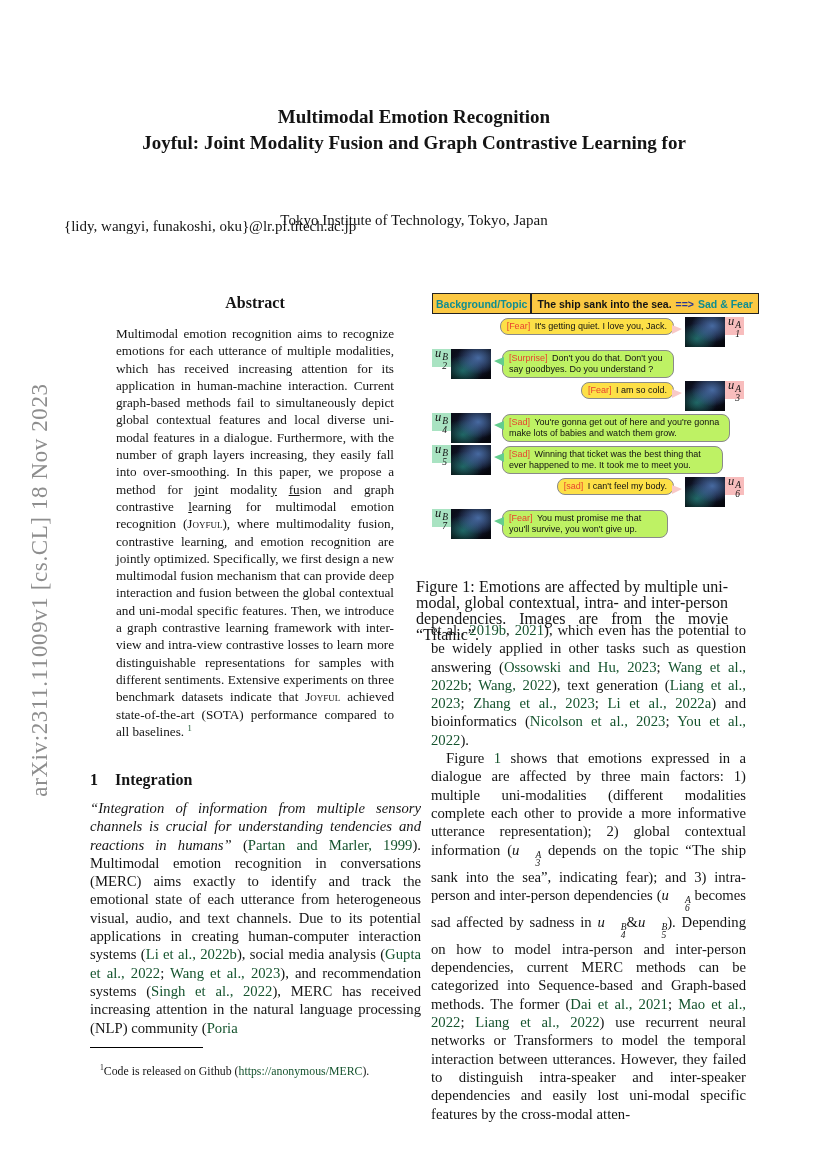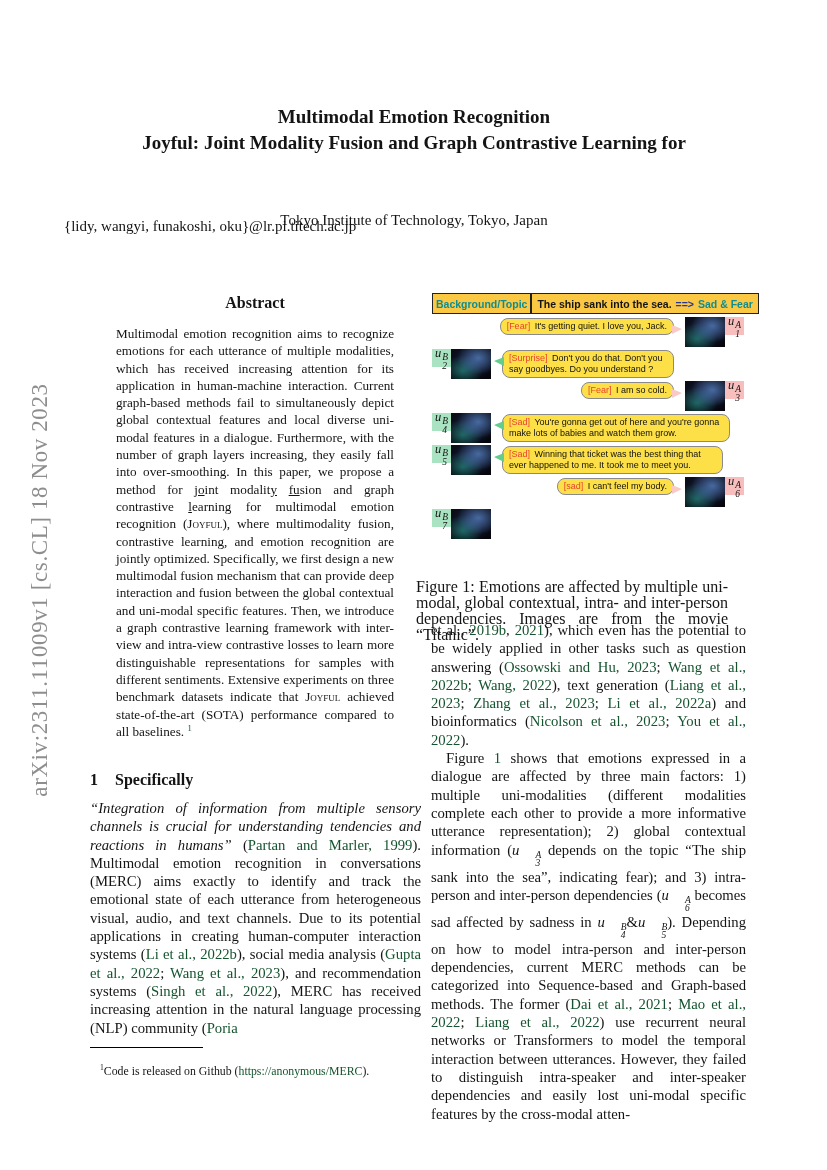--- a/index.html
+++ b/index.html
@@ -59,21 +59,21 @@
   .chip { flex:0 0 auto; font-family:"Liberation Serif", serif; font-style:italic;
           font-size:12.5px; padding:0 3px; height:18px; display:flex; align-items:center; }
   .chip.A { background:#f8bdbd; }
   .chip.B { background:#a9e3c2; }
   .stack { display:inline-flex; flex-direction:column; font-size:8.5px; line-height:7.5px;
            margin-left:1px; }
   .bubble { position:relative; border:1px solid #8a8a8a; border-radius:8px;
             padding:2px 6px; font-size:9px; line-height:11px; margin:1px 11px 0 11px;
             color:#111; }
   .row.right .bubble { background:#fde047; }
-  .row.left  .bubble { background:#fde047; }
+  .row.left  .bubble { background:#bef264; }
   .row.left .bubble::before { content:""; position:absolute; left:-9px; top:6px; width:0; height:0;
             border-top:4px solid transparent; border-bottom:5px solid transparent;
             border-right:10px solid #63cd8e; }
   .row.right .bubble::after { content:""; position:absolute; right:-9px; top:6px; width:0; height:0;
             border-top:4px solid transparent; border-bottom:5px solid transparent;
             border-left:10px solid #f8c9c7; }
   .row:nth-child(2) .bubble { max-width:158px; }
   .row:nth-child(4) .bubble { max-width:214px; }
   .row:nth-child(5) .bubble { max-width:207px; }
   .row:nth-child(7) .bubble { max-width:152px; }
@@ -109,21 +109,21 @@
   <div class="affil">Tokyo Institute of Technology, Tokyo, Japan</div>
   <div class="email">{lidy, wangyi, funakoshi, oku}@lr.pi.titech.ac.jp</div>
 
   <div class="abs-block">
     <div class="abs-head">Abstract</div>
     <div class="abs-body"><span>Multimodal emotion recognition aims to recognize emotions for each utterance of multiple modalities, which has received increasing attention for its application in human-machine interaction. Current graph-based methods fail to simultaneously depict global contextual features and local diverse uni-modal features in a dialogue. Furthermore, with the number of graph layers increasing, they easily fall into over-smoothing. In this paper, we propose a method for </span><span class="u2">jo</span><span>int modalit</span><span class="u2">y</span><span> </span><span class="u2">fu</span><span>sion and graph contrastive </span><span class="u2">l</span><span>earning for multimodal emotion recognition (</span><span class="sc">Joyful</span><span>), where multimodality fusion, contrastive learning, and emotion recognition are jointly optimized. Specifically, we first design a new multimodal fusion mechanism that can provide deep interaction and fusion between the global contextual and uni-modal specific features. Then, we introduce a graph contrastive learning framework with inter-view and intra-view contrastive losses to learn more distinguishable representations for samples with different sentiments. Extensive experiments on three benchmark datasets indicate that </span><span class="sc">Joyful</span><span> achieved state-of-the-art (SOTA) performance compared to all baselines. </span><span class="sup link">1</span></div>
   </div>
 
   <div class="intro-block">
     <div class="sec-head">
-      <span class="sec-num">1</span><span>Specifically</span>
+      <span class="sec-num">1</span><span>Integration</span>
     </div>
     <div class="body-text"><span class="i">“Integration of information from multiple sensory channels is crucial for understanding tendencies and reactions in humans”</span><span> (</span><span class="link">Partan and Marler, 1999</span><span>). Multimodal emotion recognition in conversations (MERC) aims exactly to identify and track the emotional state of each utterance from heterogeneous visual, audio, and text channels. Due to its potential applications in creating human-computer interaction systems (</span><span class="link">Li et al., 2022b</span><span>), social media analysis (</span><span class="link">Gupta et al., 2022</span><span>; </span><span class="link">Wang et al., 2023</span><span>), and recommendation systems (</span><span class="link">Singh et al., 2022</span><span>), MERC has received increasing attention in the natural language processing (NLP) community (</span><span class="link">Poria</span></div>
   </div>
 
   <div class="footnote">
     <div class="fn-rule"></div>
     <div class="fn-text"><span class="sup">1</span><span>Code is released on Github (</span><span class="link">https://anonymous/MERC</span><span>).</span></div>
   </div>
 
   <div class="figure">
@@ -197,20 +197,21 @@
           </span>
         </div>
         <div class="row left">
           <span class="chip B">
             <span class="math">u<span class="stack">
                 <span>B</span>
                 <span>7</span>
               </span></span>
           </span>
           <div class="photo"></div>
+          <div class="bubble"><span class="emo">[Fear]</span> You must promise me that you'll survive, you won't give up.</div>
         </div>
       </div>
   </div>
 
   <div class="caption"><span>Figure 1: Emotions are affected by multiple uni-modal, global contextual, intra- and inter-person dependencies. Images are from the movie “Titanic”.</span></div>
 
   <div class="rcol">
     <div class="body-text p1"><span>et al., </span><span class="link">2019b</span><span>, </span><span class="link">2021</span><span>), which even has the potential to be widely applied in other tasks such as question answering (</span><span class="link">Ossowski and Hu, 2023</span><span>; </span><span class="link">Wang et al., 2022b</span><span>; </span><span class="link">Wang, 2022</span><span>), text generation (</span><span class="link">Liang et al., 2023</span><span>; </span><span class="link">Zhang et al., 2023</span><span>; </span><span class="link">Li et al., 2022a</span><span>) and bioinformatics (</span><span class="link">Nicolson et al., 2023</span><span>; </span><span class="link">You et al., 2022</span><span>).</span></div>
     <div class="body-text p2"><span>Figure </span><span class="link">1</span><span> shows that emotions expressed in a dialogue are affected by three main factors: 1) multiple uni-modalities (different modalities complete each other to provide a more informative utterance representation); 2) global contextual information (</span><span class="math">u<span class="stack">
             <span>A</span>

